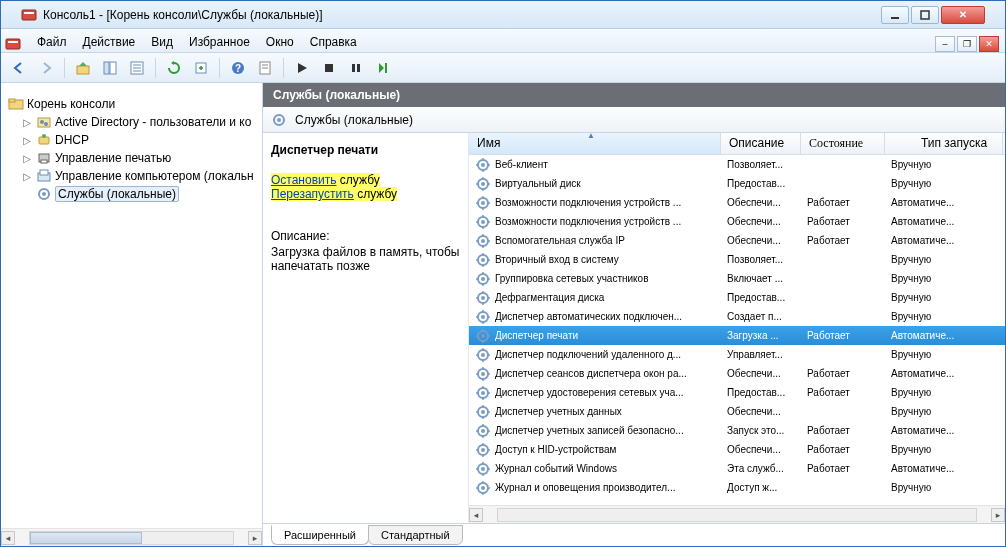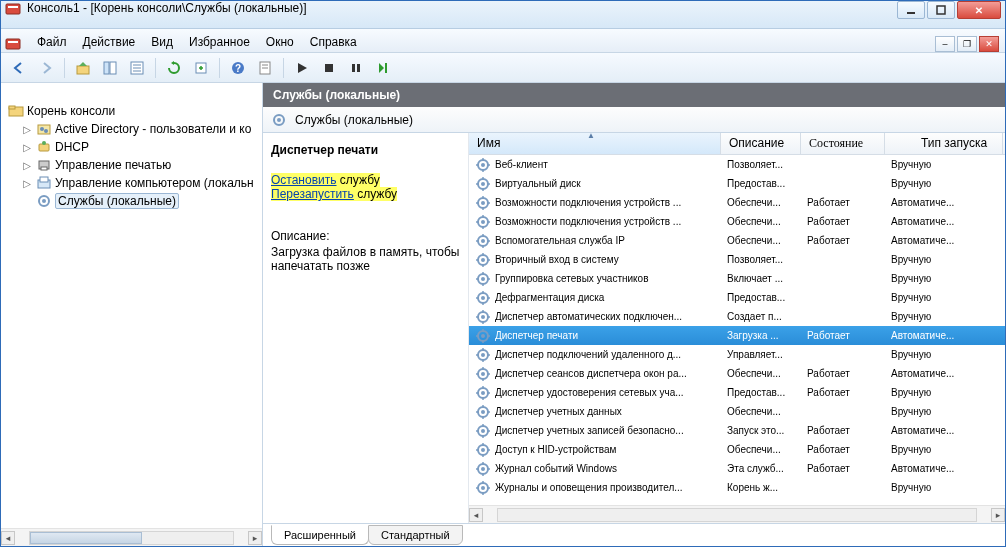--- a/index.html
+++ b/index.html
@@ -1,19 +1,19 @@
 <!DOCTYPE html>
 <html><head>
 <meta charset="utf-8">
 <style>
 * { box-sizing: border-box; margin: 0; padding: 0; font-family: "Segoe UI", Tahoma, sans-serif; }
 body { background: #fff; width: 1006px; height: 547px; overflow: hidden; border: 1px solid #2e6bb8; display: flex; flex-direction: column; }
 
 
-.titlebar { height: 28px; background: linear-gradient(#eaf3fb,#d7e8f7); display: flex; padding: 0 4px; border-bottom: 1px solid #b7cde2; }
+.titlebar { height: 28px; background: linear-gradient(#eaf3fb,#d7e8f7); display: flex; align-items: center; padding: 0 20px; border-bottom: 1px solid #b7cde2; }
 .titlebar .app-icon { width: 16px; height: 16px; display:inline-flex;align-items:center;justify-content:center; margin-right: 6px; }
 .titlebar .title { font-size: 12px; color: #000; flex: 1; }
 .winbtns { display: flex; gap: 2px; }
 .winbtn { width: 28px; height: 18px; border: 1px solid #9bb7d4; border-radius: 2px; background: linear-gradient(#f6fbff,#d8e9f8); display:flex;align-items:center;justify-content:center; font-size:10px; color:#3b3b3b; cursor:pointer;}
 .winbtn.close { background: linear-gradient(#f39d97,#d94b3e); border-color:#b63e34; color:#fff; width:44px; font-weight:bold;}
 
 
 .menubar { height: 24px; background: linear-gradient(#f7fbff,#e6eef7); display:flex; align-items:flex-end; padding:0 4px; border-bottom:1px solid #c7d6e5; }
 .menu-icon{width:16px;height:16px;margin-right:8px;}
 .menubar .item { font-size:12px; color:#000; padding: 3px 8px; cursor:pointer; }
@@ -23,21 +23,21 @@
 .menubar .swb.close{background:linear-gradient(#f39d97,#d94b3e);color:#fff;border-color:#b63e34;}
 
 
 .toolbar { height: 30px; background: linear-gradient(#f6faff,#e4eef7); border-bottom:1px solid #c7d6e5; display:flex; align-items:center; padding:0 6px; gap:3px; }
 .tbtn { width:24px; height:24px; border:1px solid transparent; display:flex;align-items:center;justify-content:center; border-radius:2px; cursor:pointer; }
 .tsep{width:1px;height:20px;background:#c7d6e5;margin:0 3px;}
 
 
 .main { flex:1; display:flex; overflow:hidden; background:#fff; }
 .tree { width:262px; border-right:1px solid #c7d6e5; overflow:hidden; display:flex;flex-direction:column; background:#fff;}
-.tree-body{flex:1;overflow:auto;padding:19px 0;}
+.tree-body{flex:1;overflow:auto;padding:12px 0;}
 .tree-row{display:flex;align-items:center;height:18px;font-size:12px;white-space:nowrap;cursor:pointer;}
 .tree-row.selected .tree-label{background:#e5f0fa;border:1px solid #9bb7d4;padding:0 2px;border-radius:2px;}
 .tree-toggle{width:12px;text-align:center;color:#6b6b6b;font-size:10px;user-select:none;}
 .tree-icon{width:16px;height:16px;margin:0 3px;display:inline-flex;align-items:center;justify-content:center;}
 .tree-row.depth0{padding-left:4px;}
 .tree-row.depth1{padding-left:20px;}
 .tree-hscroll{height:18px;border-top:1px solid #e3e3e3;background:#f4f4f4;display:flex;align-items:center;}
 .tree-hscroll .track{flex:1;height:14px;background:#efefef;border:1px solid #d5d5d5;margin:0 14px;position:relative;}
 .tree-hscroll .thumb{position:absolute;left:0;top:0;height:100%;width:55%;background:linear-gradient(#dfe8f2,#c7d6e5);border:1px solid #a9bed4;}
 .tree-hscroll .arr{width:14px;height:14px;border:1px solid #c7c7c7;background:#efefef;display:flex;align-items:center;justify-content:center;font-size:9px;color:#555;}
@@ -677,23 +677,23 @@
                     <circle cx="8" cy="8" r="5" fill="none" stroke="#7a9cc2" stroke-width="2"></circle>
                     <circle cx="8" cy="8" r="2" fill="#7a9cc2"></circle>
                     <g stroke="#7a9cc2" stroke-width="1.5">
                       <line x1="8" y1="1" x2="8" y2="3"></line>
                       <line x1="8" y1="13" x2="8" y2="15"></line>
                       <line x1="1" y1="8" x2="3" y2="8"></line>
                       <line x1="13" y1="8" x2="15" y2="8"></line>
                     </g>
                   </svg>
                 </span>
-                <span>Журналы и оповещения производител...</span>
-              </div>
-              <div class="cell col-desc">Корень ж...</div>
+                <span>Журнал и оповещения производител...</span>
+              </div>
+              <div class="cell col-desc">Доступ ж...</div>
               <div class="cell col-state"></div>
               <div class="cell col-start">Вручную</div>
             </div>
           </div>
         <div class="list-hscroll">
           <div class="arr">◂</div>
           <div class="track"></div>
           <div class="arr">▸</div>
         </div>
       </div>

